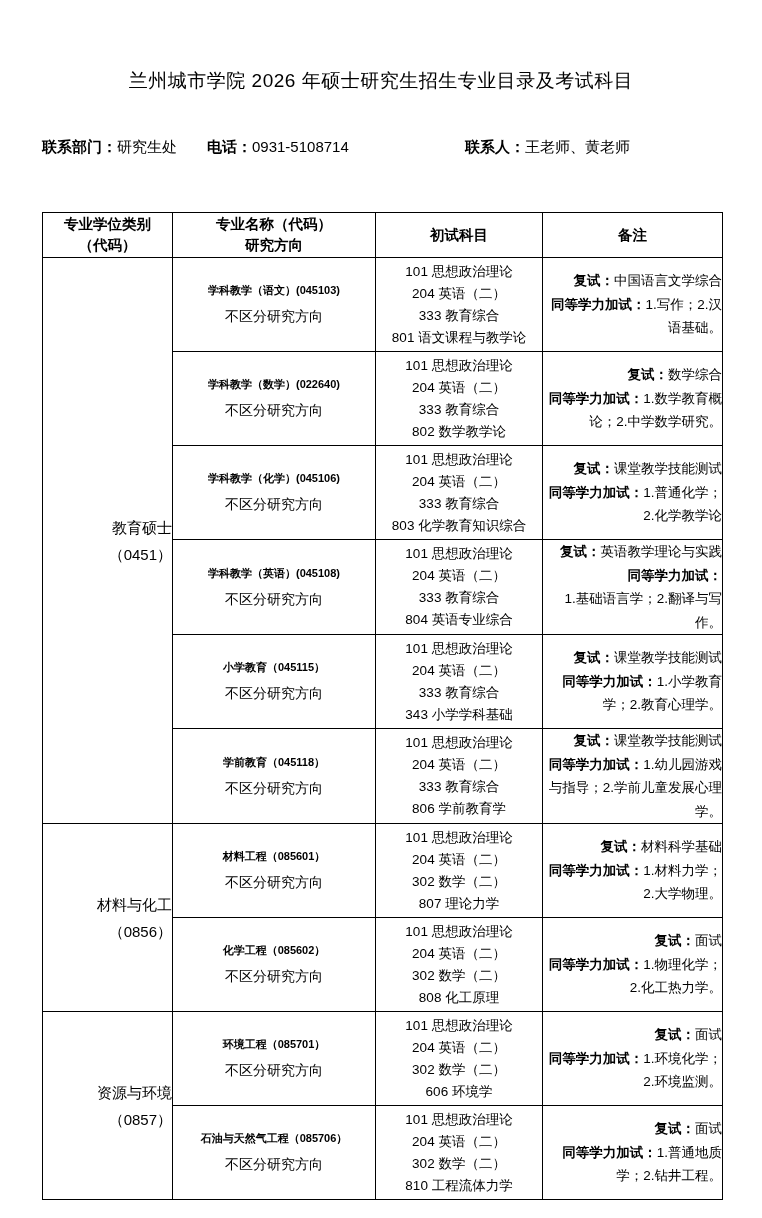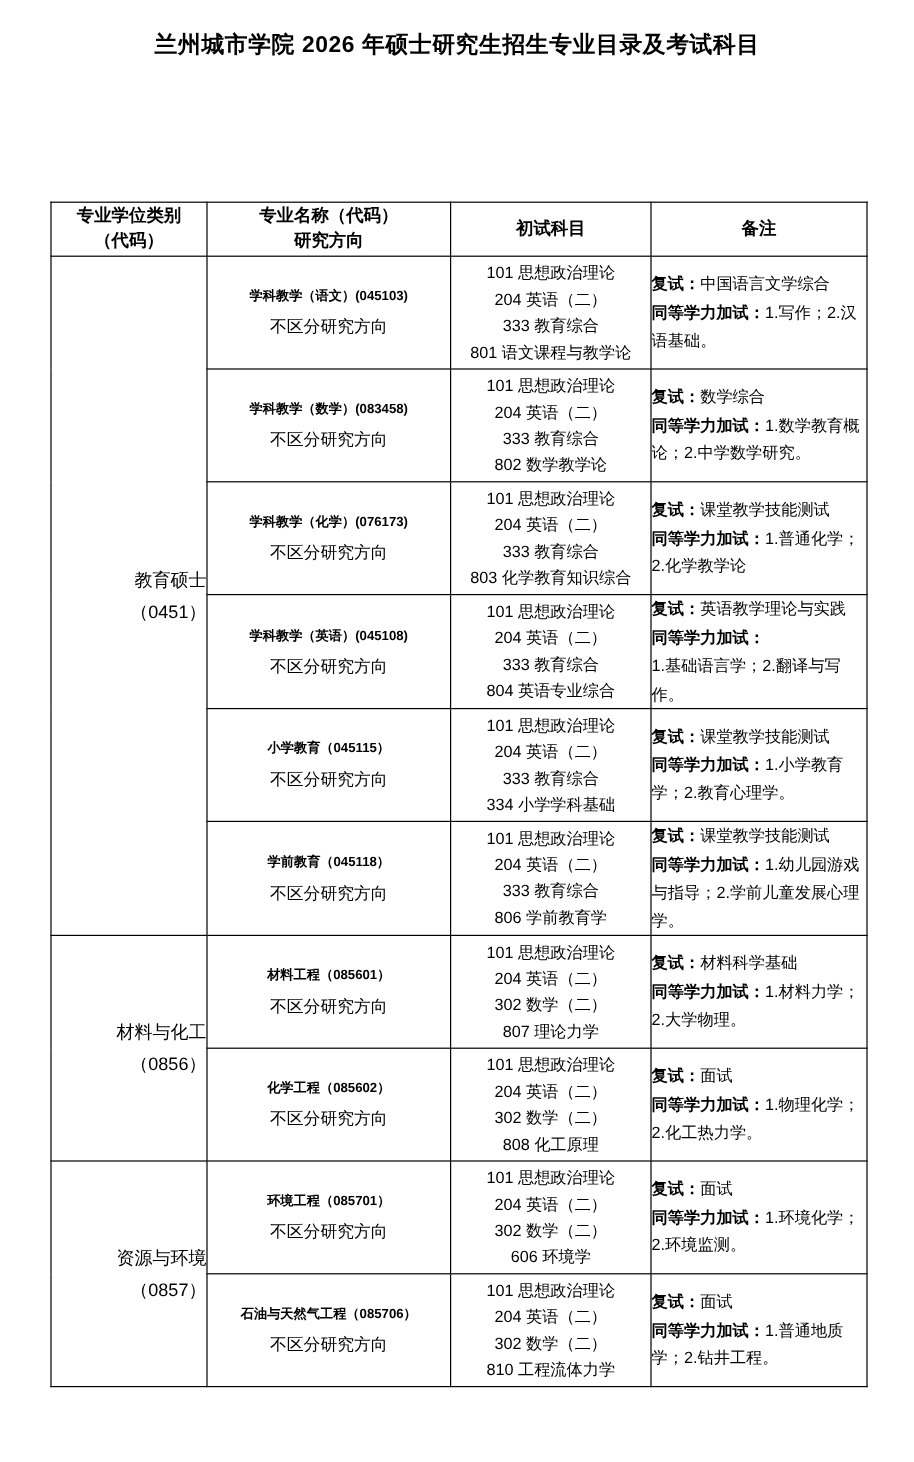--- a/index.html
+++ b/index.html
@@ -11,24 +11,24 @@
   }
   .page {
     position: relative;
     width: 762px;
     height: 1218px;
     background: #ffffff;
     overflow: hidden;
   }
   
   .doc-title {
-    padding-top: 24px;
+    padding-top: 68px;
     text-align: center;
     font-size: 19px;
-    font-weight: bold;
+    font-weight: normal;
     letter-spacing: 0.5px;
   }
   
   .info-block {
     position: relative;
     margin: 44px 0 0 42px;
     height: 66px;
     font-size: 15px;
   }
   .info-line { position: relative; height: 33px; }
@@ -69,32 +69,38 @@
   .subj-cell {
     font-size: 13.5px;
     padding-left: 8px;
     line-height: 22px;
     text-align: center;
   }
   .remark-cell {
     font-size: 13.5px;
     padding: 2px 4px 2px 8px;
     line-height: 23.5px;
+    text-align: right;
   }
   .remark-label { font-weight: bold; }
   .remark-text { white-space: pre-wrap; }
 </style>
 </head>
 <body>
 
 <div class="page">
 
   <div class="doc-title">兰州城市学院 2026 年硕士研究生招生专业目录及考试科目</div>
 
   <div class="info-block">
+    <div class="info-line">
+      <span class="seg seg-1"><span class="info-label">联系部门：</span><span>研究生处</span></span>
+      <span class="seg seg-2"><span class="info-label">电话：</span><span>0931-5108714</span></span>
+      <span class="seg seg-3"><span class="info-label">联系人：</span><span>王老师、黄老师</span></span>
+    </div>
   </div>
 
   <table class="catalog">
     <colgroup>
       <col style="width:130px">
         <col style="width:203px">
         <col style="width:167px">
         <col style="width:180px">
     </colgroup>
     <tbody>
@@ -126,37 +132,37 @@
         <div>333 教育综合</div>
         <div>801 语文课程与教学论</div>
       </td>
       <td class="remark-cell">
         <div><span class="remark-label">复试：</span><span class="remark-text">中国语言文学综合</span></div>
         <div><span class="remark-label">同等学力加试：</span><span class="remark-text">1.写作；2.汉语基础。</span></div>
       </td>
     </tr>
     <tr class="data-row">
       <td class="prog-cell">
-        <div class="prog-name">学科教学（数学）(083458)</div>
+        <div class="prog-name">学科教学（数学）(022640)</div>
         <div class="prog-dir">不区分研究方向</div>
       </td>
       <td class="subj-cell">
         <div>101 思想政治理论</div>
         <div>204 英语（二）</div>
         <div>333 教育综合</div>
         <div>802 数学教学论</div>
       </td>
       <td class="remark-cell">
         <div><span class="remark-label">复试：</span><span class="remark-text">数学综合</span></div>
         <div><span class="remark-label">同等学力加试：</span><span class="remark-text">1.数学教育概论；2.中学数学研究。</span></div>
       </td>
     </tr>
     <tr class="data-row">
       <td class="prog-cell">
-        <div class="prog-name">学科教学（化学）(076173)</div>
+        <div class="prog-name">学科教学（化学）(045106)</div>
         <div class="prog-dir">不区分研究方向</div>
       </td>
       <td class="subj-cell">
         <div>101 思想政治理论</div>
         <div>204 英语（二）</div>
         <div>333 教育综合</div>
         <div>803 化学教育知识综合</div>
       </td>
       <td class="remark-cell">
         <div><span class="remark-label">复试：</span><span class="remark-text">课堂教学技能测试</span></div>
@@ -182,21 +188,21 @@
     </tr>
     <tr class="data-row">
       <td class="prog-cell">
         <div class="prog-name">小学教育（045115）</div>
         <div class="prog-dir">不区分研究方向</div>
       </td>
       <td class="subj-cell">
         <div>101 思想政治理论</div>
         <div>204 英语（二）</div>
         <div>333 教育综合</div>
-        <div>334 小学学科基础</div>
+        <div>343 小学学科基础</div>
       </td>
       <td class="remark-cell">
         <div><span class="remark-label">复试：</span><span class="remark-text">课堂教学技能测试</span></div>
         <div><span class="remark-label">同等学力加试：</span><span class="remark-text">1.小学教育学；2.教育心理学。</span></div>
       </td>
     </tr>
     <tr class="data-row">
       <td class="prog-cell">
         <div class="prog-name">学前教育（045118）</div>
         <div class="prog-dir">不区分研究方向</div>

